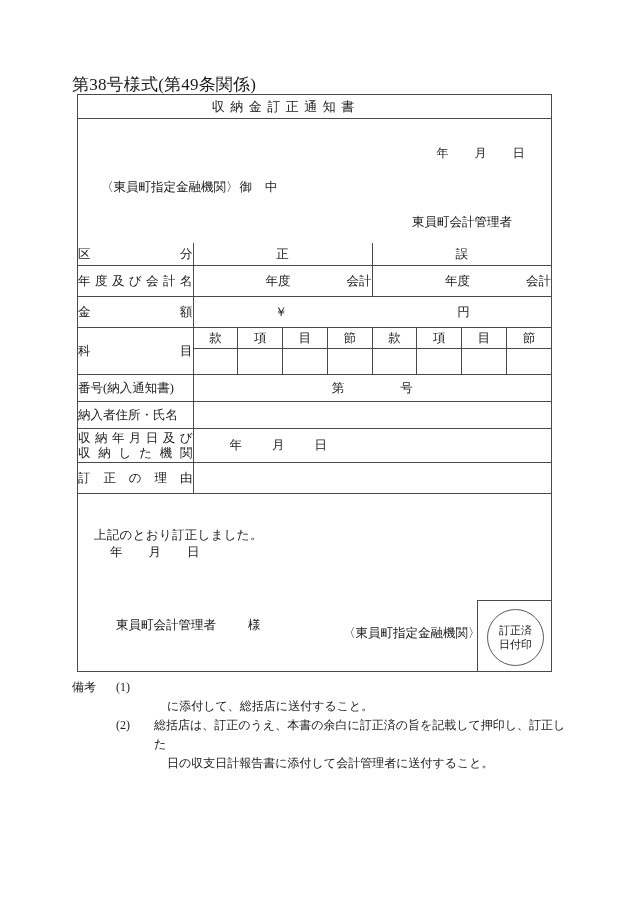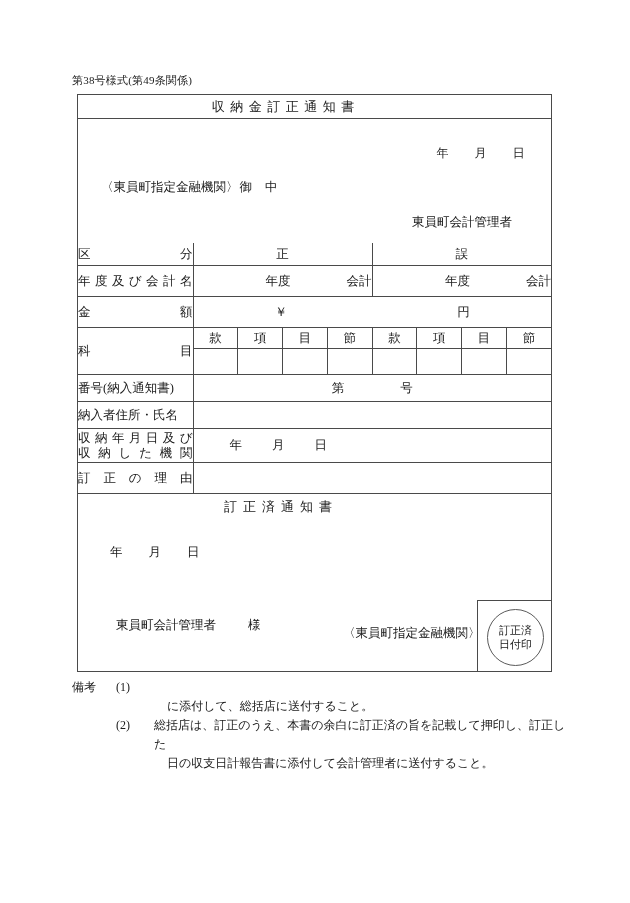--- a/index.html
+++ b/index.html
@@ -22,21 +22,21 @@
     width: 630px;
     height: 903px;
     overflow: hidden;
   }
 
   
   .form-no {
     position: absolute;
     left: 72px;
     top: 73px;
-    font-size: 11px;
+    font-size: 17px;
     letter-spacing: 0.2px;
     white-space: nowrap;
   }
 
   
   .form-box {
     position: absolute;
     left: 77px;
     top: 94px;
     width: 475px;
@@ -416,21 +416,21 @@
         <tr>
           <td class="lbl cell-h30">
             <span class="spread">訂正の理由</span>
           </td>
           <td class="cell-h30" colspan="8"></td>
         </tr>
       </tbody>
     </table>
 
     <div class="notice">
-      <div class="notice-title">訂正済通知書</div>
+      <div class="notice-line1">上記のとおり訂正しました。</div>
       <div class="notice-date">
         <span>年</span><span class="sp"></span><span>月</span><span class="sp"></span><span>日</span>
       </div>
       <div class="notice-sig">
         <span>東員町会計管理者</span><span class="sama">様</span>
       </div>
       <div class="notice-bank">〈東員町指定金融機関〉</div>
 
       <div class="stamp-box">
         <div class="stamp-circle">

